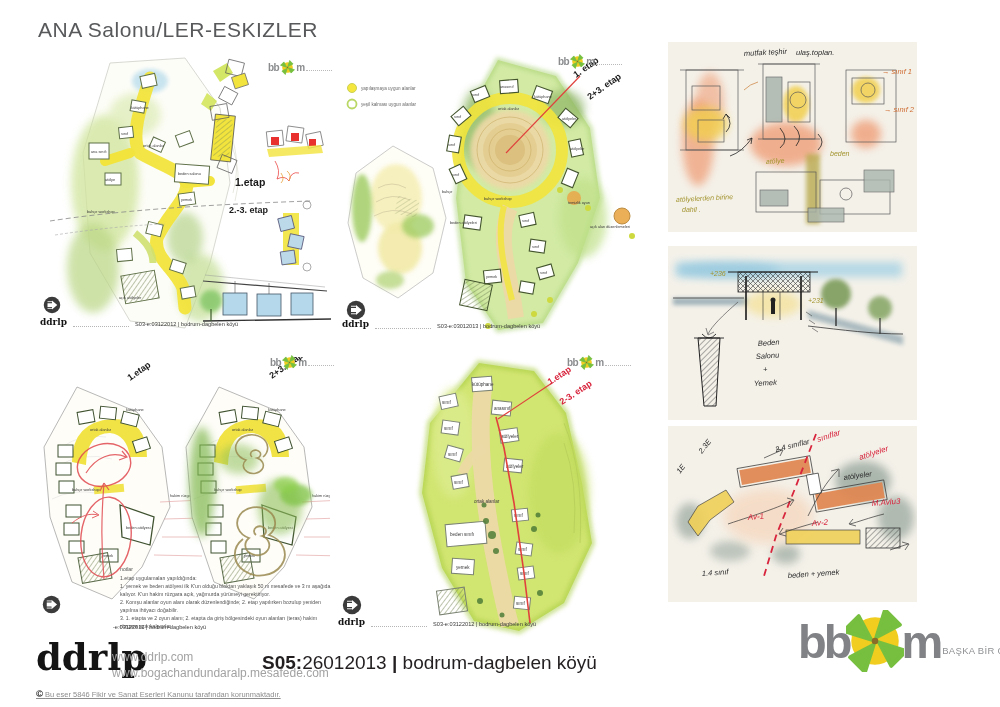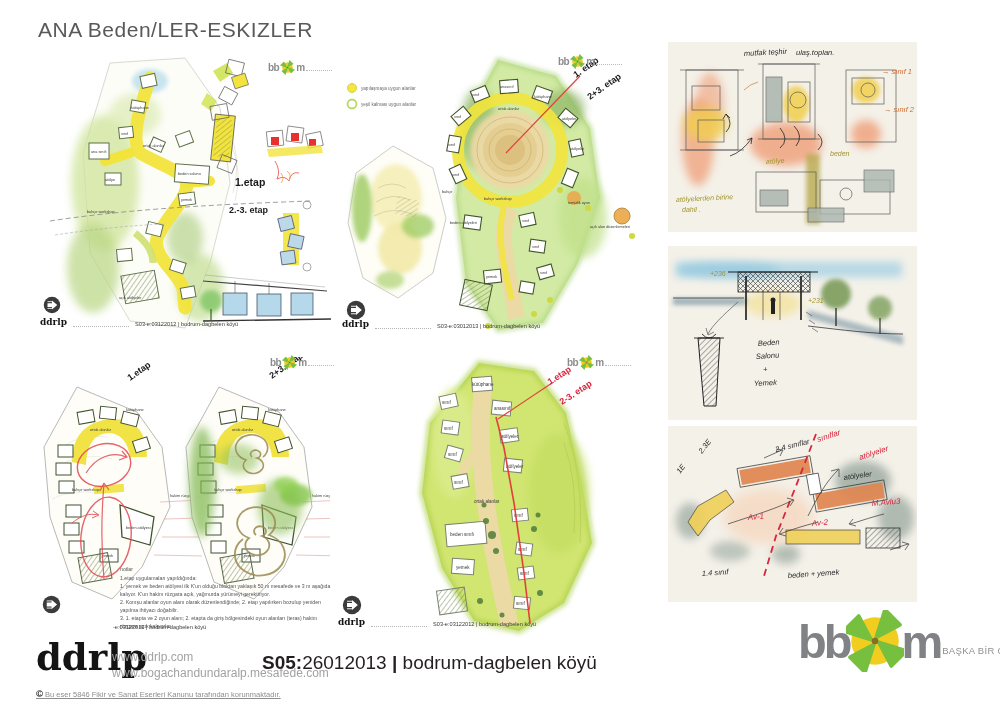--- a/index.html
+++ b/index.html
@@ -81,21 +81,21 @@
       </g>
       <g id="arrowmark">
         <circle cx="12" cy="12" r="11" fill="#3b3b3b"></circle>
         <path d="M6,9.5h6v-3.5l7,6 -7,6v-3.5H6z" fill="#ffffff"></path>
         <line x1="6" y1="7.5" x2="12" y2="7.5" stroke="#fff" stroke-width="1.1"></line>
         <line x1="6" y1="16.5" x2="12" y2="16.5" stroke="#fff" stroke-width="1.1"></line>
       </g>
     </defs>
   </svg>
 
-  <div class="title">ANA Beden/LER-ESKIZLER</div>
+  <div class="title">ANA Salonu/LER-ESKIZLER</div>
 
   <div class="panel" style="left:35px;top:53px;width:300px;height:292px;">
     <svg viewBox="0 0 300 292" width="300" height="292">
       <g>
         <path d="M75,10 L150,5 L185,55 L195,130 L175,210 L150,275 L95,268 L55,200 L48,100 Z" fill="#fdfdf8" stroke="#c9c9c2" stroke-width="0.7"></path>
         <ellipse cx="70" cy="130" rx="34" ry="68" fill="#cfe49a" opacity=".75" filter="url(#b4)"></ellipse>
         <ellipse cx="58" cy="215" rx="26" ry="45" fill="#b9d683" opacity=".7" filter="url(#b4)"></ellipse>
         <ellipse cx="165" cy="235" rx="24" ry="34" fill="#bfdc8c" opacity=".65" filter="url(#b4)"></ellipse>
         <ellipse cx="100" cy="62" rx="26" ry="22" fill="#dcebb4" opacity=".7" filter="url(#b4)"></ellipse>
         <ellipse cx="150" cy="185" rx="18" ry="26" fill="#a9cc79" opacity=".6" filter="url(#b4)"></ellipse>

